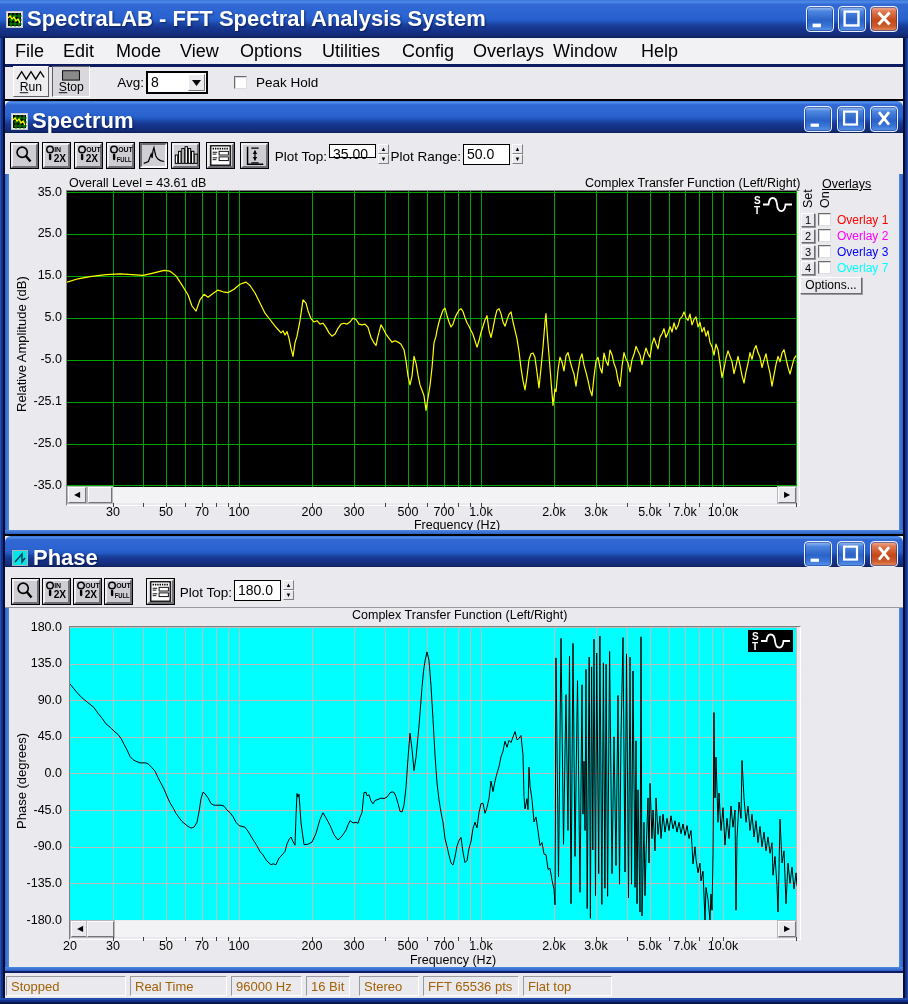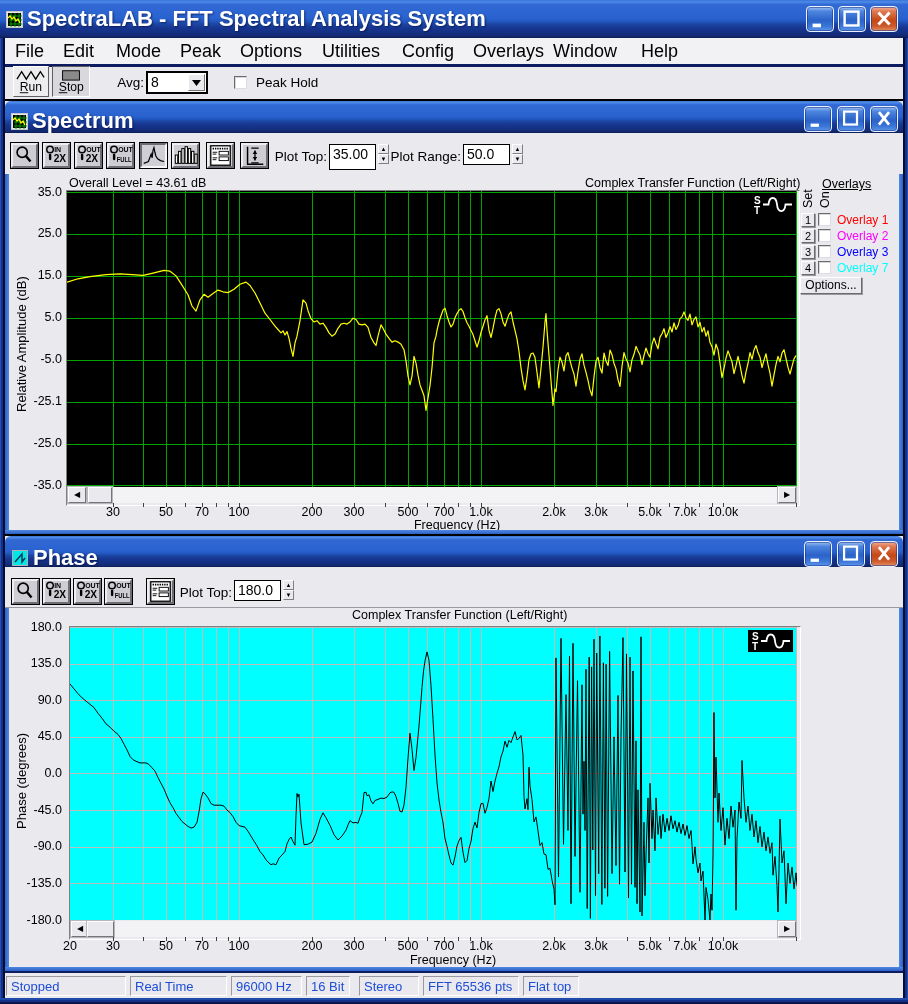--- a/index.html
+++ b/index.html
@@ -34,21 +34,21 @@
  border:1px solid;border-color:#fff #76747b #76747b #fff;box-shadow:0 0 0 1px #b8b6bd;
  font-size:8px;color:#000;text-align:center;line-height:14px}
 .sbthumb{position:absolute;top:0;height:16px;background:#eae9ed;box-sizing:border-box;
  border:1px solid;border-color:#fff #76747b #76747b #fff;box-shadow:0 0 0 1px #b8b6bd}
 .vtext{position:absolute;font-size:13px;color:#000;white-space:nowrap;
  transform:rotate(-90deg);transform-origin:0 0}
 .ovl{position:absolute;font-size:12px;white-space:nowrap}
 .numbtn{position:absolute;width:14px;height:14px;box-sizing:border-box;background:#eae9ed;
  border:1px solid;border-color:#fff #6b6b6b #6b6b6b #fff;font-size:11px;text-align:center;line-height:12px;color:#000;box-shadow:1px 1px 0 #9a98a0}
 .statuspanel{position:absolute;top:0;height:20px;box-sizing:border-box;
- border:1px solid;border-color:#9a98a0 #fff #fff #9a98a0;font-size:13px;color:#1d4ed8;padding:2px 0 14px 4px}
+ border:1px solid;border-color:#9a98a0 #fff #fff #9a98a0;font-size:13px;color:#a16207;padding:2px 0 14px 4px}
 </style></head>
 <body>
 
 <div class="abs titlebar" style="left:0;top:0;width:908px;height:38px;border-bottom:1px solid #09154a"></div>
 <div class="abs" style="left:6px;top:11px;width:16px;height:16px"><svg width="17" height="17">
       <rect x="0" y="0" width="17" height="17" fill="#c8c8c8"></rect>
       <rect x="1.5" y="1.5" width="14" height="14" fill="#000" stroke="#e8e8e8"></rect>
       <path d="M3 5H16M3 9H16M3 13H16M5 2V16M9 2V16M13 2V16" stroke="#00a000" stroke-width="1"></path>
       <path d="M2 7 L4 5 L6 8 L8 6 L10 10 L12 8 L14 12" stroke="#ffff00" stroke-width="1.3" fill="none"></path>
     </svg></div>
@@ -67,21 +67,21 @@
     <svg class="glyph" viewBox="0 0 28 26">
       <path d="M8 6 L20 19 M20 6 L8 19" stroke="#fff" stroke-width="3.2"></path>
     </svg>
   </div>
 
 <div class="abs" style="left:5px;top:38px;width:898px;height:26px;background:#f2f1f4"></div>
 <div class="abs menu" style="left:0;top:41px;width:908px">
 <span class="abs" style="left:15px">File</span>
 <span class="abs" style="left:63px">Edit</span>
 <span class="abs" style="left:116px">Mode</span>
-<span class="abs" style="left:180px">Peak</span>
+<span class="abs" style="left:180px">View</span>
 <span class="abs" style="left:240px">Options</span>
 <span class="abs" style="left:322px">Utilities</span>
 <span class="abs" style="left:402px">Config</span>
 <span class="abs" style="left:473px">Overlays</span>
 <span class="abs" style="left:553px">Window</span>
 <span class="abs" style="left:641px">Help</span>
 </div>
 <div class="abs" style="left:0px;top:64px;width:908px;height:3px;background:#0d1c60"></div>
 
 <div class="abs" style="left:5px;top:67px;width:898px;height:32px;background:#eae9ed"></div>
@@ -200,21 +200,21 @@
   </div>
 <div class="tbtn" style="left:240px;top:142px;width:29px;height:27px">
     <div class="in"></div>
     <svg class="glyph" viewBox="0 0 29 27">
       <path d="M7 4 V23 H24" stroke="#000" stroke-width="1.6" fill="none"></path>
       <path d="M15 8 L12.5 12 H17.5 Z M15 19 L12.5 15 H17.5 Z" fill="#000"></path>
       <path d="M15 8 V19 M11 5.5 H19 M11 21.5 H19" stroke="#000" stroke-width="1.4"></path>
     </svg>
   </div>
 <div class="lbl" style="right:581px;top:149px;font-size:13.5px">Plot Top:</div>
-<div class="field" style="left:329px;top:144px;width:47px;height:26px">35.00</div>
+<div class="field" style="left:329px;top:144px;width:47px;height:14px">35.00</div>
 <div class="spin" style="left:378px;top:144px">
     <div class="spinb">▲</div>
     <div class="spinb">▼</div>
   </div>
 <div class="lbl" style="right:447px;top:149px;font-size:13.5px">Plot Range:</div>
 <div class="field" style="left:463px;top:144px;width:47px;height:21px">50.0</div>
 <div class="spin" style="left:512px;top:144px">
     <div class="spinb">▲</div>
     <div class="spinb">▼</div>
   </div>
@@ -465,18 +465,18 @@
 <div class="abs" style="left:5px;top:967px;width:898px;height:4px;background:linear-gradient(180deg,#4c8ae4,#2e5fc4)"></div>
 <div class="abs" style="left:0px;top:971px;width:908px;height:2px;background:#0d1c60"></div>
 
 <div class="abs" style="left:0px;top:973px;width:908px;height:25px;background:#eae9ed">
  <div class="statuspanel" style="left:6px;top:3px;width:120px">Stopped</div>
  <div class="statuspanel" style="left:130px;top:3px;width:97px">Real Time</div>
  <div class="statuspanel" style="left:231px;top:3px;width:71px">96000 Hz</div>
  <div class="statuspanel" style="left:306px;top:3px;width:44px">16 Bit</div>
  <div class="statuspanel" style="left:359px;top:3px;width:60px">Stereo</div>
  <div class="statuspanel" style="left:423px;top:3px;width:96px">FFT 65536 pts</div>
- <div class="statuspanel" style="left:523px;top:3px;width:56px">Flat top</div>
+ <div class="statuspanel" style="left:523px;top:3px;width:89px">Flat top</div>
 </div>
 
 <div class="abs" style="left:0;top:38px;width:5px;height:960px;background:linear-gradient(90deg,#2050b0 0 1px,#15308a 1px 3px,#060d30 3px 5px)"></div>
 <div class="abs" style="left:903px;top:38px;width:5px;height:960px;background:linear-gradient(90deg,#060d30 0 2px,#15308a 2px 4px,#2050b0 4px 5px)"></div>
 <div class="abs" style="left:0;top:998px;width:908px;height:6px;background:linear-gradient(180deg,#1f4aaa 0 2px,#15308a 2px 4px,#0a1649 4px 6px)"></div>
 
 </body></html>

